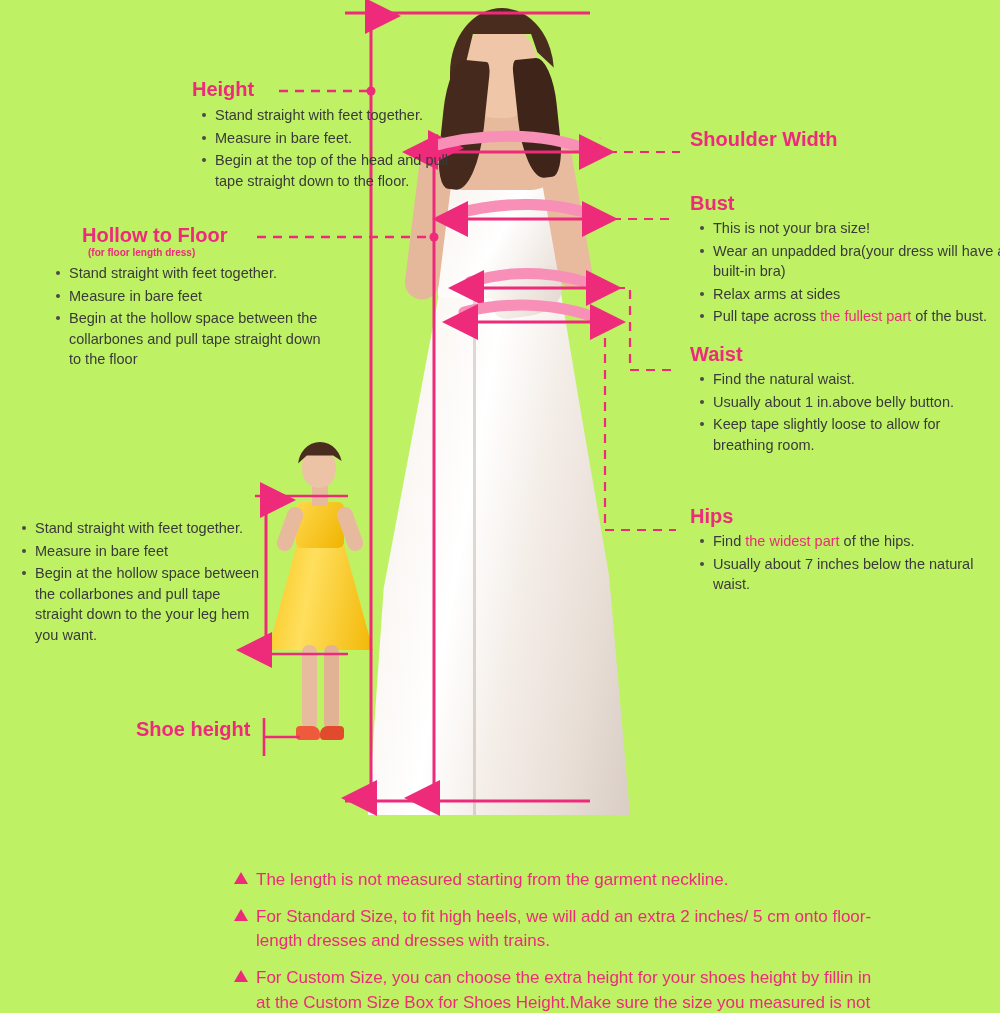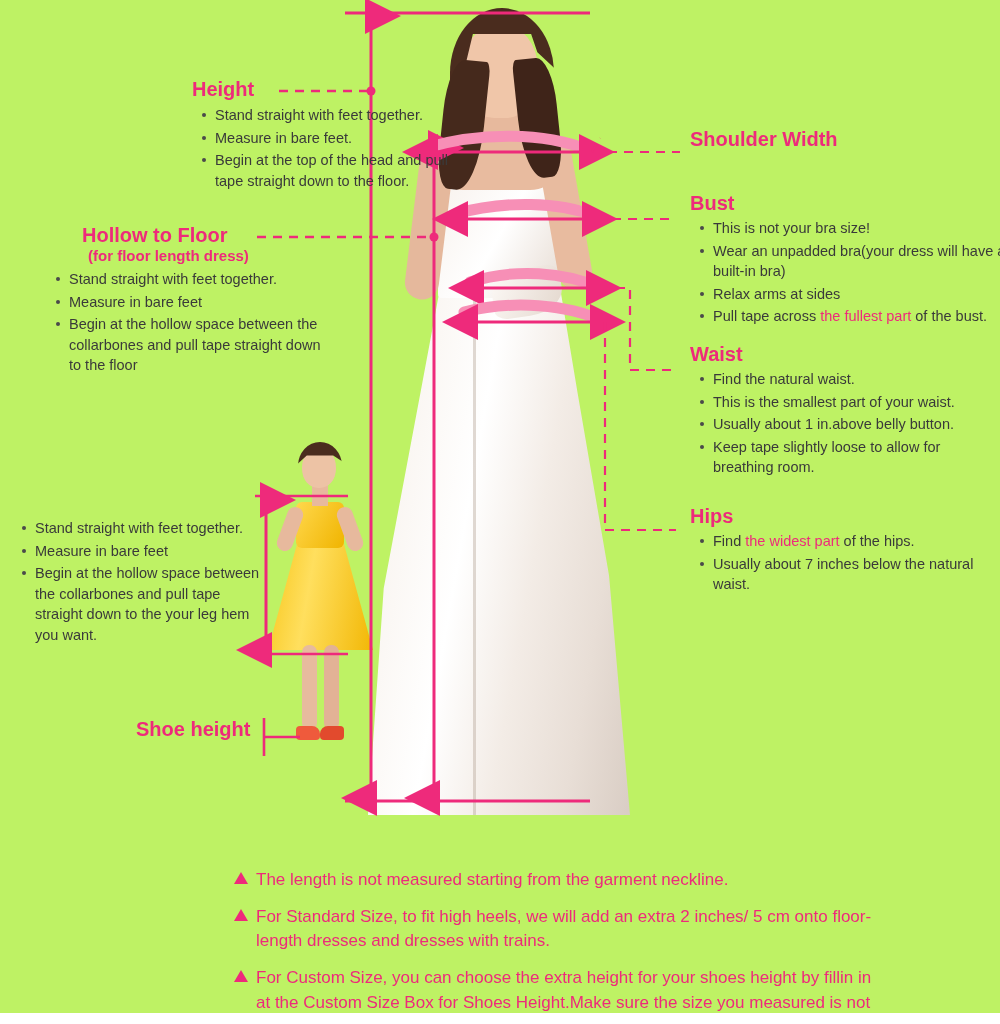--- a/index.html
+++ b/index.html
@@ -23,21 +23,21 @@
   
   .sec-title {
     color: #ee2a7b;
     font-weight: bold;
     font-size: 20px;
     white-space: nowrap;
   }
   .sec-sub {
     color: #ee2a7b;
     font-weight: bold;
-    font-size: 15px;
+    font-size: 10px;
     white-space: nowrap;
   }
   ul.bul {
     list-style: none;
     margin: 8px;
     padding: 0;
     color: #3a3a3a;
     font-size: 14.5px;
     line-height: 1.42;
   }
@@ -453,21 +453,20 @@
       <li>Wear an unpadded bra(your dress will have a built-in bra)</li>
       <li>Relax arms at sides</li>
       <li>Pull tape across <span class="pink">the fullest part</span> of the bust.</li>
     </ul>
   </div>
 
   <div class="abs" style="left:690px; top:343px;">
     <div class="sec-title">Waist</div>
     <ul class="bul" style="width:300px; margin-top:3px;">
       <li>Find the natural waist.</li>
-      <li>This is the smallest part of your waist.</li>
       <li>Usually about 1 in.above belly button.</li>
       <li>Keep tape slightly loose to allow for breathing room.</li>
     </ul>
   </div>
 
   <div class="abs" style="left:690px; top:505px;">
     <div class="sec-title">Hips</div>
     <ul class="bul" style="width:300px; margin-top:3px;">
       <li>Find <span class="pink">the widest part</span> of the hips.</li>
       <li>Usually about 7 inches below the natural waist.</li>

